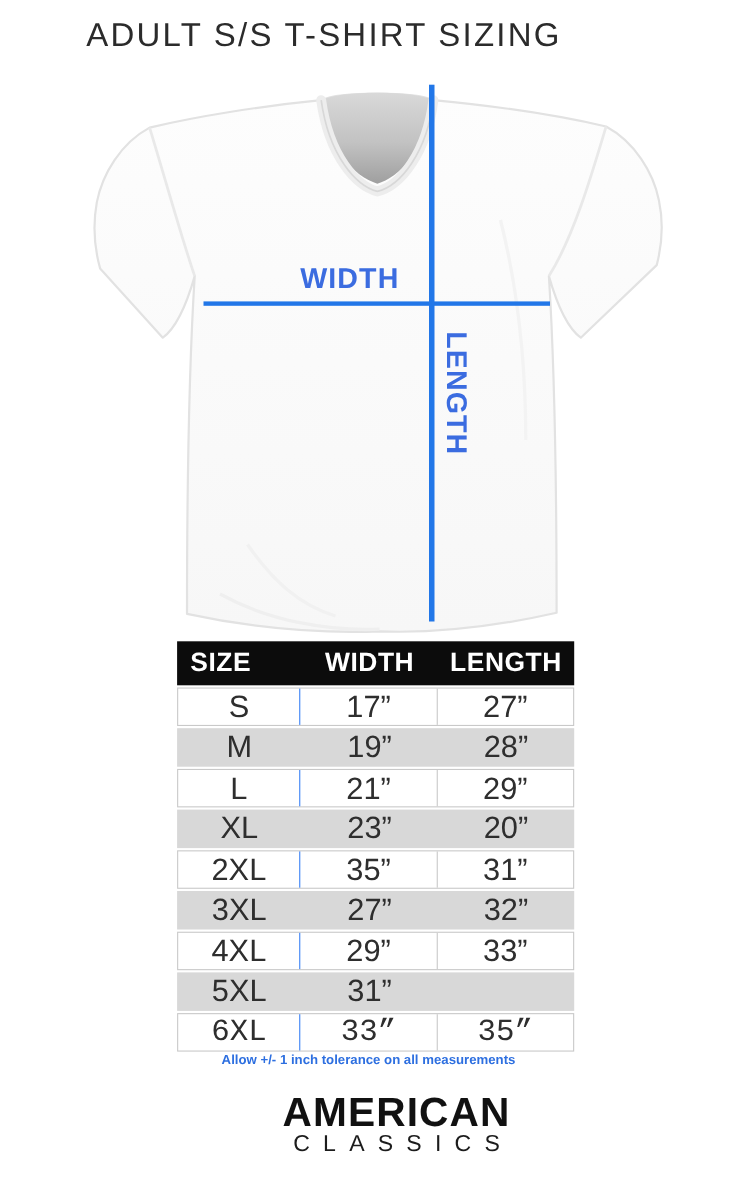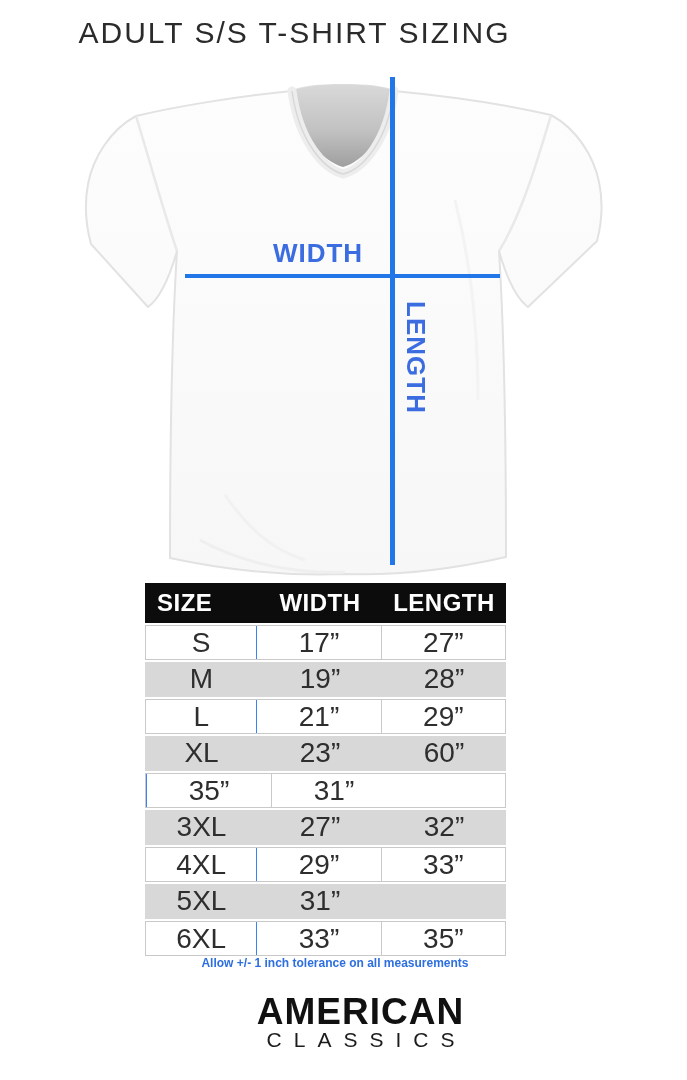--- a/index.html
+++ b/index.html
@@ -38,38 +38,38 @@
     position:absolute;left:357px;top:342px;width:116px;
     text-align:center;
     font-size:26px;font-weight:bold;letter-spacing:1px;
     color:var(--label_blue,#3b6ce0);
     transform:rotate(90deg);
     transform-origin:center;
     white-space:nowrap;
   }
   
   .size-table{
-    position:absolute;left:145px;top:583px;width:361px;
+    position:absolute;left:161px;top:583px;width:361px;
   }
   .thead{
     display:flex;height:40px;line-height:40px;
     background:var(--table_header_bg,#0c0c0c);
     color:var(--table_header_text,#ffffff);
     font-weight:bold;font-size:24px;letter-spacing:0.5px;
   }
   .thead .h0{width:113px;padding-left:12px;box-sizing:border-box;text-align:left;}
   .thead .h1{width:124px;text-align:center;}
   .thead .h2{width:124px;text-align:center;}
   .tbody{margin-top:2px;}
   .trow{
     display:flex;height:35px;line-height:34px;margin-bottom:2px;
     font-size:28px;font-weight:300;color:#2e2e2e;
     box-sizing:border-box;
   }
-  .trow:last-child{margin-bottom:14px;}
+  .trow:last-child{margin-bottom:14px;font-family:Liberation Mono, monospace;}
   .trow.white{background:#ffffff;border:1px solid #c9c9c9;}
   .trow.gray{background:var(--row_alt_gray,#d8d8d8);}
   .trow .cell{text-align:center;overflow:hidden;}
   .trow.white .c0{width:111px;}
   .trow.white .c1{width:124px;border-left:1px solid #3b82f6;}
   .trow.white .c2{width:124px;border-left:1px solid #c9c9c9;}
   .trow.gray .c0{width:113px;}
   .trow.gray .c1{width:124px;}
   .trow.gray .c2{width:124px;}
   
@@ -168,23 +168,24 @@
           <div class="cell c2">28”</div>
         </div>
         <div class="trow white">
           <div class="cell c0">L</div>
           <div class="cell c1">21”</div>
           <div class="cell c2">29”</div>
         </div>
         <div class="trow gray">
           <div class="cell c0">XL</div>
           <div class="cell c1">23”</div>
-          <div class="cell c2">60”</div>
-        </div>
-        <div class="trow white">
+          <div class="cell c2">20”</div>
+        </div>
+        <div class="trow white">
+          <div class="cell c0">2XL</div>
           <div class="cell c1">35”</div>
           <div class="cell c2">31”</div>
         </div>
         <div class="trow gray">
           <div class="cell c0">3XL</div>
           <div class="cell c1">27”</div>
           <div class="cell c2">32”</div>
         </div>
         <div class="trow white">
           <div class="cell c0">4XL</div>

